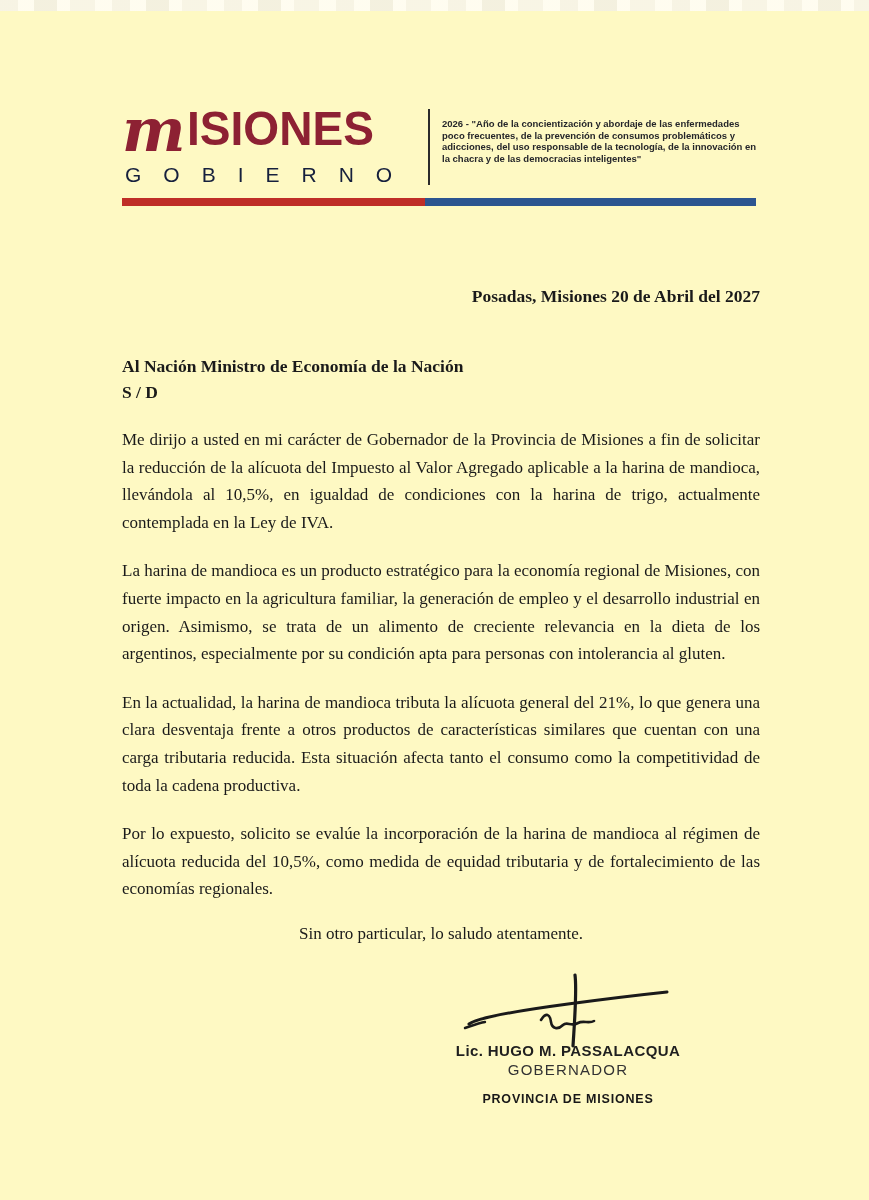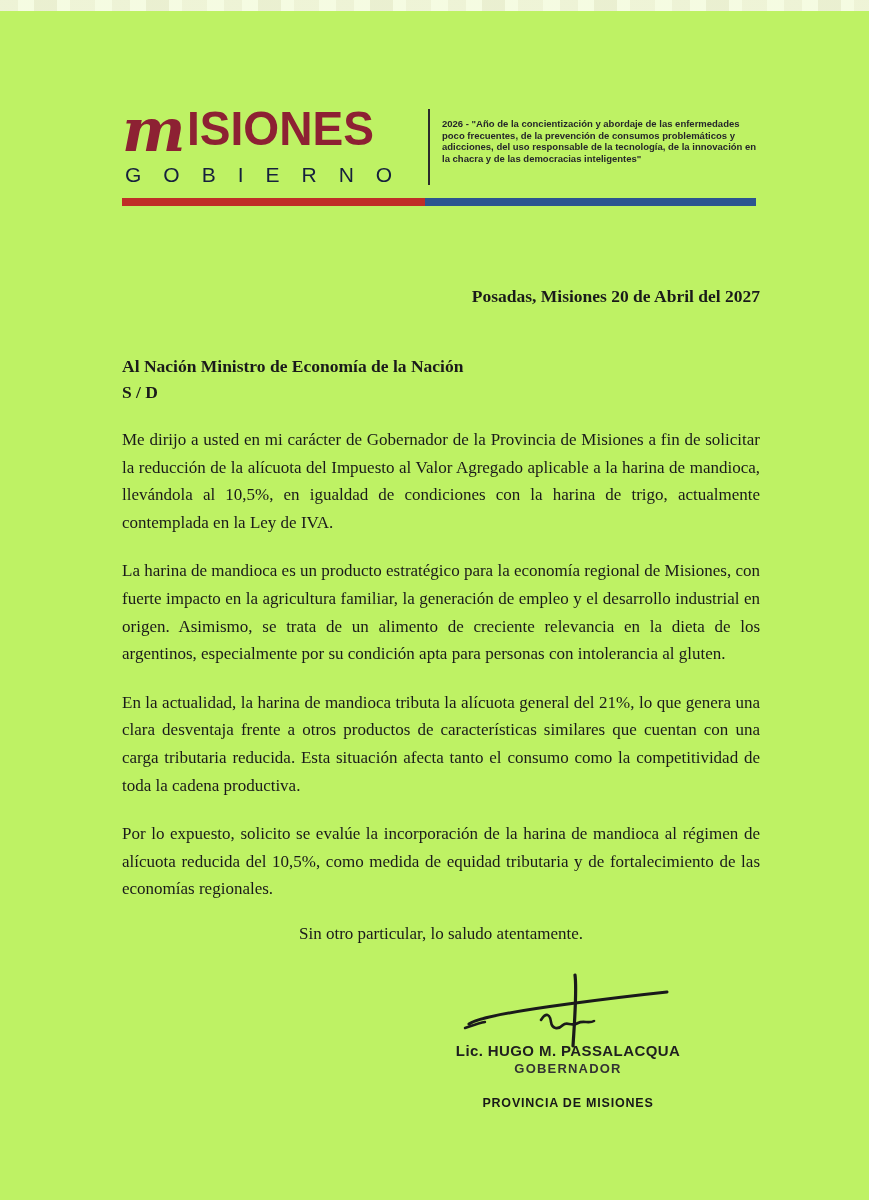--- a/index.html
+++ b/index.html
@@ -1,21 +1,21 @@
 <!DOCTYPE html>
 <html><head>
 <meta charset="utf-8">
 <style>
   * { margin:0; padding:0; box-sizing:border-box; }
   html,body { background:#ffffff; }
   .page {
     position:relative;
     width:869px; height:1200px;
     margin:0 auto;
-    background:#bef264;
+    background:#fef9c3;
     overflow:hidden;
     font-family:"Liberation Serif", serif;
     color:#1a1a1a;
   }
   .scan-edge {
     position:absolute; top:0; left:0; width:100%; height:11px;
     background:repeating-linear-gradient(90deg,
       #f6f3ea 0 18px, #fffdf8 18px 34px, #f2efe4 34px 57px,
       #fffdf8 57px 70px, #f7f4eb 70px 95px, #fffdf8 95px 112px);
     opacity:.85;
@@ -73,22 +73,22 @@
   }
   .closing { margin-top:21px; text-align:center; font-size:17px; }
 
   
   .sig-block {
     margin:28px 62px 0 auto; width:260px; text-align:center;
     font-family:"Liberation Sans", sans-serif;
   }
   .sig-scribble { display:block; margin:0 auto -8px auto; }
   .sig-name { font-weight:700; font-size:15px; letter-spacing:.4px; color:#1f1f1f; }
-  .sig-title { font-weight:700; font-size:13px; letter-spacing:1.2px; color:#333; margin-top:2px;text-align:center; }
-  .sig-org { font-weight:700; font-size:12.5px; letter-spacing:.8px; color:#181818; margin-top:20px; }
+  .sig-title { font-weight:400; font-size:15px; letter-spacing:1.2px; color:#333; margin-top:2px;text-align:center; }
+  .sig-org { font-weight:700; font-size:12.5px; letter-spacing:.8px; color:#181818; margin-top:14px; }
 </style>
 </head>
 <body>
 
 <div class="page">
   <div class="scan-edge"></div>
 
   <div class="content">
 
     <div class="letterhead">

